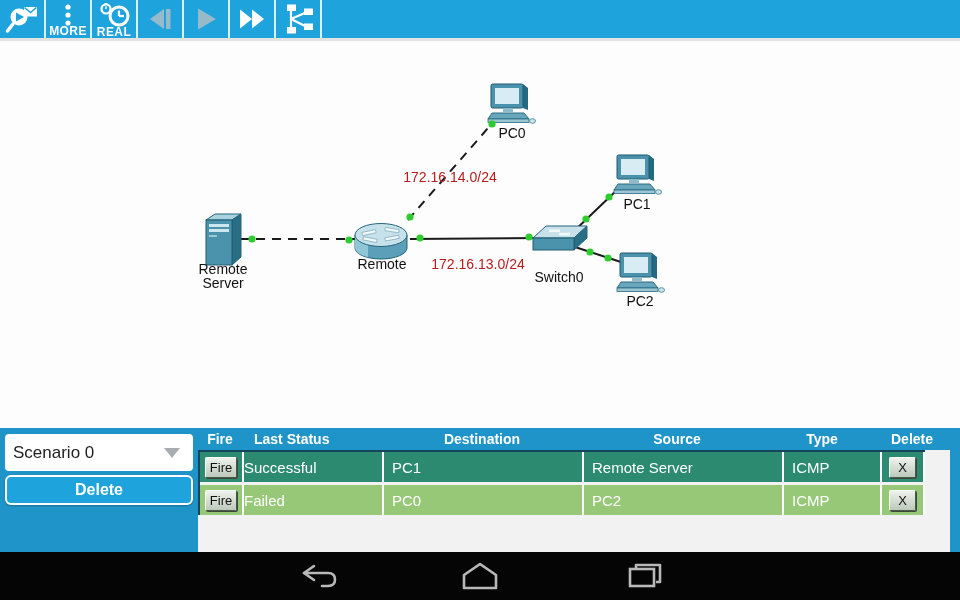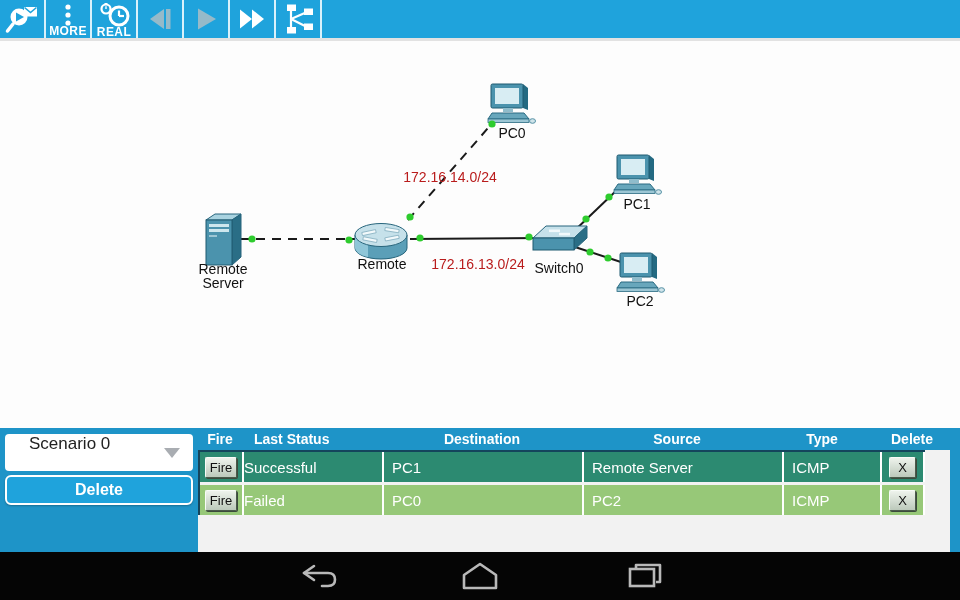--- a/index.html
+++ b/index.html
@@ -21,21 +21,21 @@
   .links-svg,.dots-svg{position:absolute;top:0;left:0;}
   .links-svg{z-index:1;}
   .device{position:absolute;z-index:2;}
   .dots-svg{z-index:3;pointer-events:none;}
   .dev-label{position:absolute;z-index:4;font-size:14px;color:#111;text-align:center;line-height:14px;}
   .ip-label{position:absolute;z-index:4;font-size:14px;color:#b91c1c;text-align:center;white-space:nowrap;}
 
   
   .bottom-panel{position:absolute;top:428px;left:0;width:960px;height:124px;background:var(--panel_bg);display:flex;}
   .scenario-panel{width:198px;height:124px;padding:6px 5px 0 5px;display:flex;flex-direction:column;}
-  .scenario-dropdown{height:37px;background:#fff;border-radius:4px;position:relative;display:flex;padding-left:24px;cursor:pointer;}
+  .scenario-dropdown{height:37px;background:#fff;border-radius:4px;position:relative;display:flex;align-items:center;padding-left:8px;cursor:pointer;}
   .scenario-dropdown .dd-text{font-size:17px;color:#222;}
   .dd-caret{position:absolute;right:13px;top:14px;width:0;height:0;border-left:8px solid transparent;border-right:8px solid transparent;border-top:10px solid #a9adb2;}
   .panel-btn{height:30px;margin-top:4px;background:var(--btn_blue);border:2px solid #fff;border-radius:6px;color:#fff;font-size:16px;font-weight:bold;display:flex;align-items:center;justify-content:center;cursor:pointer;box-shadow:0 1px 2px rgba(0,0,0,.25);}
 
   
   .pdu-area{flex:1;display:flex;flex-direction:column;}
   .pdu-header{height:22px;display:flex;align-items:center;color:#fff;font-weight:bold;font-size:14px;}
   .ph{white-space:nowrap;}
   .ph-fire{width:44px;text-align:center;}
   .ph-status{width:140px;padding-left:12px;}
@@ -204,21 +204,21 @@
 
     <div class="device" style="left:532px;top:184px;">
       <svg width="56" height="28" viewBox="0 0 56 28">
         <polygon points="14,1 55,1 42,13 1,13" fill="#c6e1ea" stroke="#27657c"></polygon>
         <polygon points="42,13 55,1 55,13 42,25" fill="#2a6e86" stroke="#27657c"></polygon>
         <rect x="1" y="13" width="41" height="12" fill="#4b93ad" stroke="#1f5a70"></rect>
         <rect x="17" y="4.5" width="11" height="2.6" fill="#f2f9fb"></rect>
         <rect x="27" y="7.8" width="11" height="2.6" fill="#f2f9fb"></rect>
       </svg>
     </div>
-    <div class="dev-label" style="left:520px;top:220px;width:78px;">Switch0</div>
+    <div class="dev-label" style="left:520px;top:229px;width:78px;">Switch0</div>
 
     <div class="ip-label" style="left:402px;top:128px;width:96px;">172.16.14.0/24</div>
     <div class="ip-label" style="left:430px;top:215px;width:96px;">172.16.13.0/24</div>
 
     <svg class="dots-svg" width="960" height="387">
       <circle cx="252" cy="198" r="3.6" fill="#2ecc2e"></circle>
         <circle cx="349" cy="199" r="3.6" fill="#2ecc2e"></circle>
       <circle cx="410" cy="176" r="3.6" fill="#2ecc2e"></circle>
         <circle cx="492" cy="83" r="3.6" fill="#2ecc2e"></circle>
       <circle cx="420" cy="197" r="3.6" fill="#2ecc2e"></circle>

